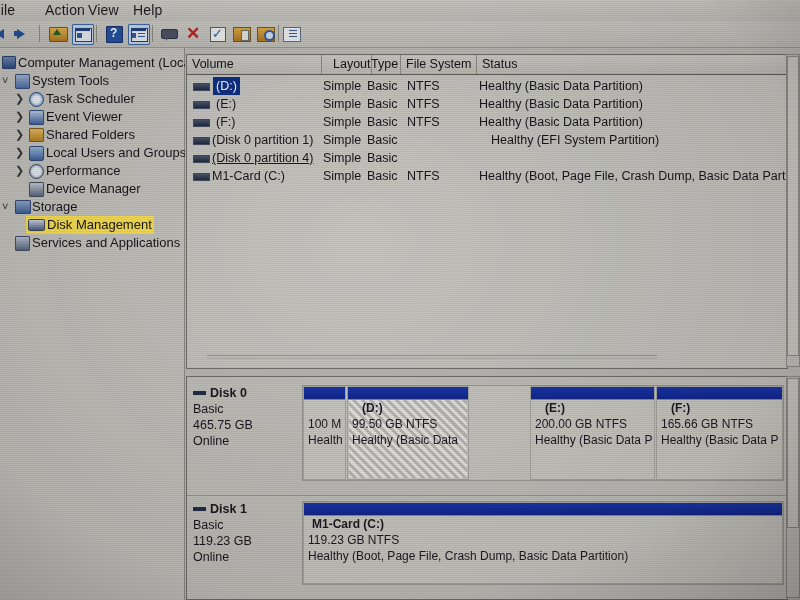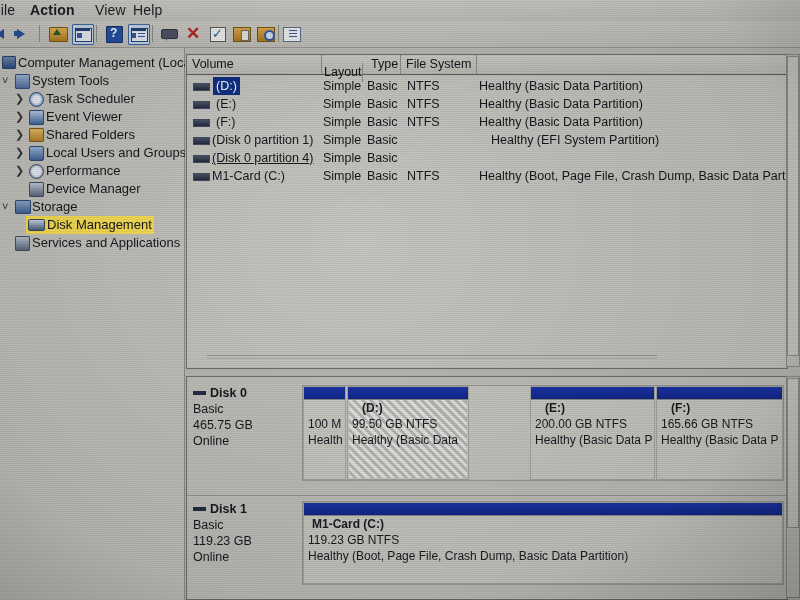--- a/index.html
+++ b/index.html
@@ -147,22 +147,22 @@
   .hr-line{position:absolute;height:1px;background:#9a9994;}
 </style>
 </head>
 <body>
 
 <div id="screen">
 <div id="blurwrap">
 
   <div id="menubar">
     <div class="menu-item" style="left:-8px;">File</div>
-    <div class="menu-item" style="left:30px;font-weight:bold;">Action</div>
-    <div class="menu-item" style="left:95px;text-align:right;">View</div>
+    <div class="menu-item" style="left:45px;">Action</div>
+    <div class="menu-item" style="left:88px;text-align:right;">View</div>
     <div class="menu-item" style="left:133px;">Help</div>
   </div>
 
   <div id="toolbar">
 
     <div class="tb" style="left:-8px;">
       <span class="g arrow-r" style="left:4px;top:5px;transform:scaleX(-1);"></span>
     </div>
 
     <div class="tb" style="left:14px;">
@@ -291,23 +291,24 @@
       <span style="position:absolute;left:30px;top:0;">Services and Applications</span>
     </div>
   </div>
 
   <div id="rightpane">
 
     <div id="vollist">
 
       <div id="volhead">
         <div class="vh" style="left:0;width:135px;">Volume</div>
-        <div class="vh" style="left:132px;width:44px;margin-top:8px;">Layout</div>
+        <div class="vh" style="left:141px;width:44px;">Layout</div>
         <div class="vh" style="left:179px;width:35px;">Type</div>
         <div class="vh" style="left:214px;width:76px;">File System</div>
+        <div class="vh" style="left:290px;width:309px;border-right:none;">Status</div>
       </div>
 
       <div class="vrow" style="top:22px;width:598px;">
         <span class="vol-ico"></span>
         <span class="vname sel">(D:)</span>
         <span class="vcell" style="left:136px;">Simple</span>
         <span class="vcell" style="left:180px;">Basic</span>
         <span class="vcell" style="left:220px;">NTFS</span>
         <span class="vcell" style="left:292px;">Healthy (Basic Data Partition)</span>
       </div>

